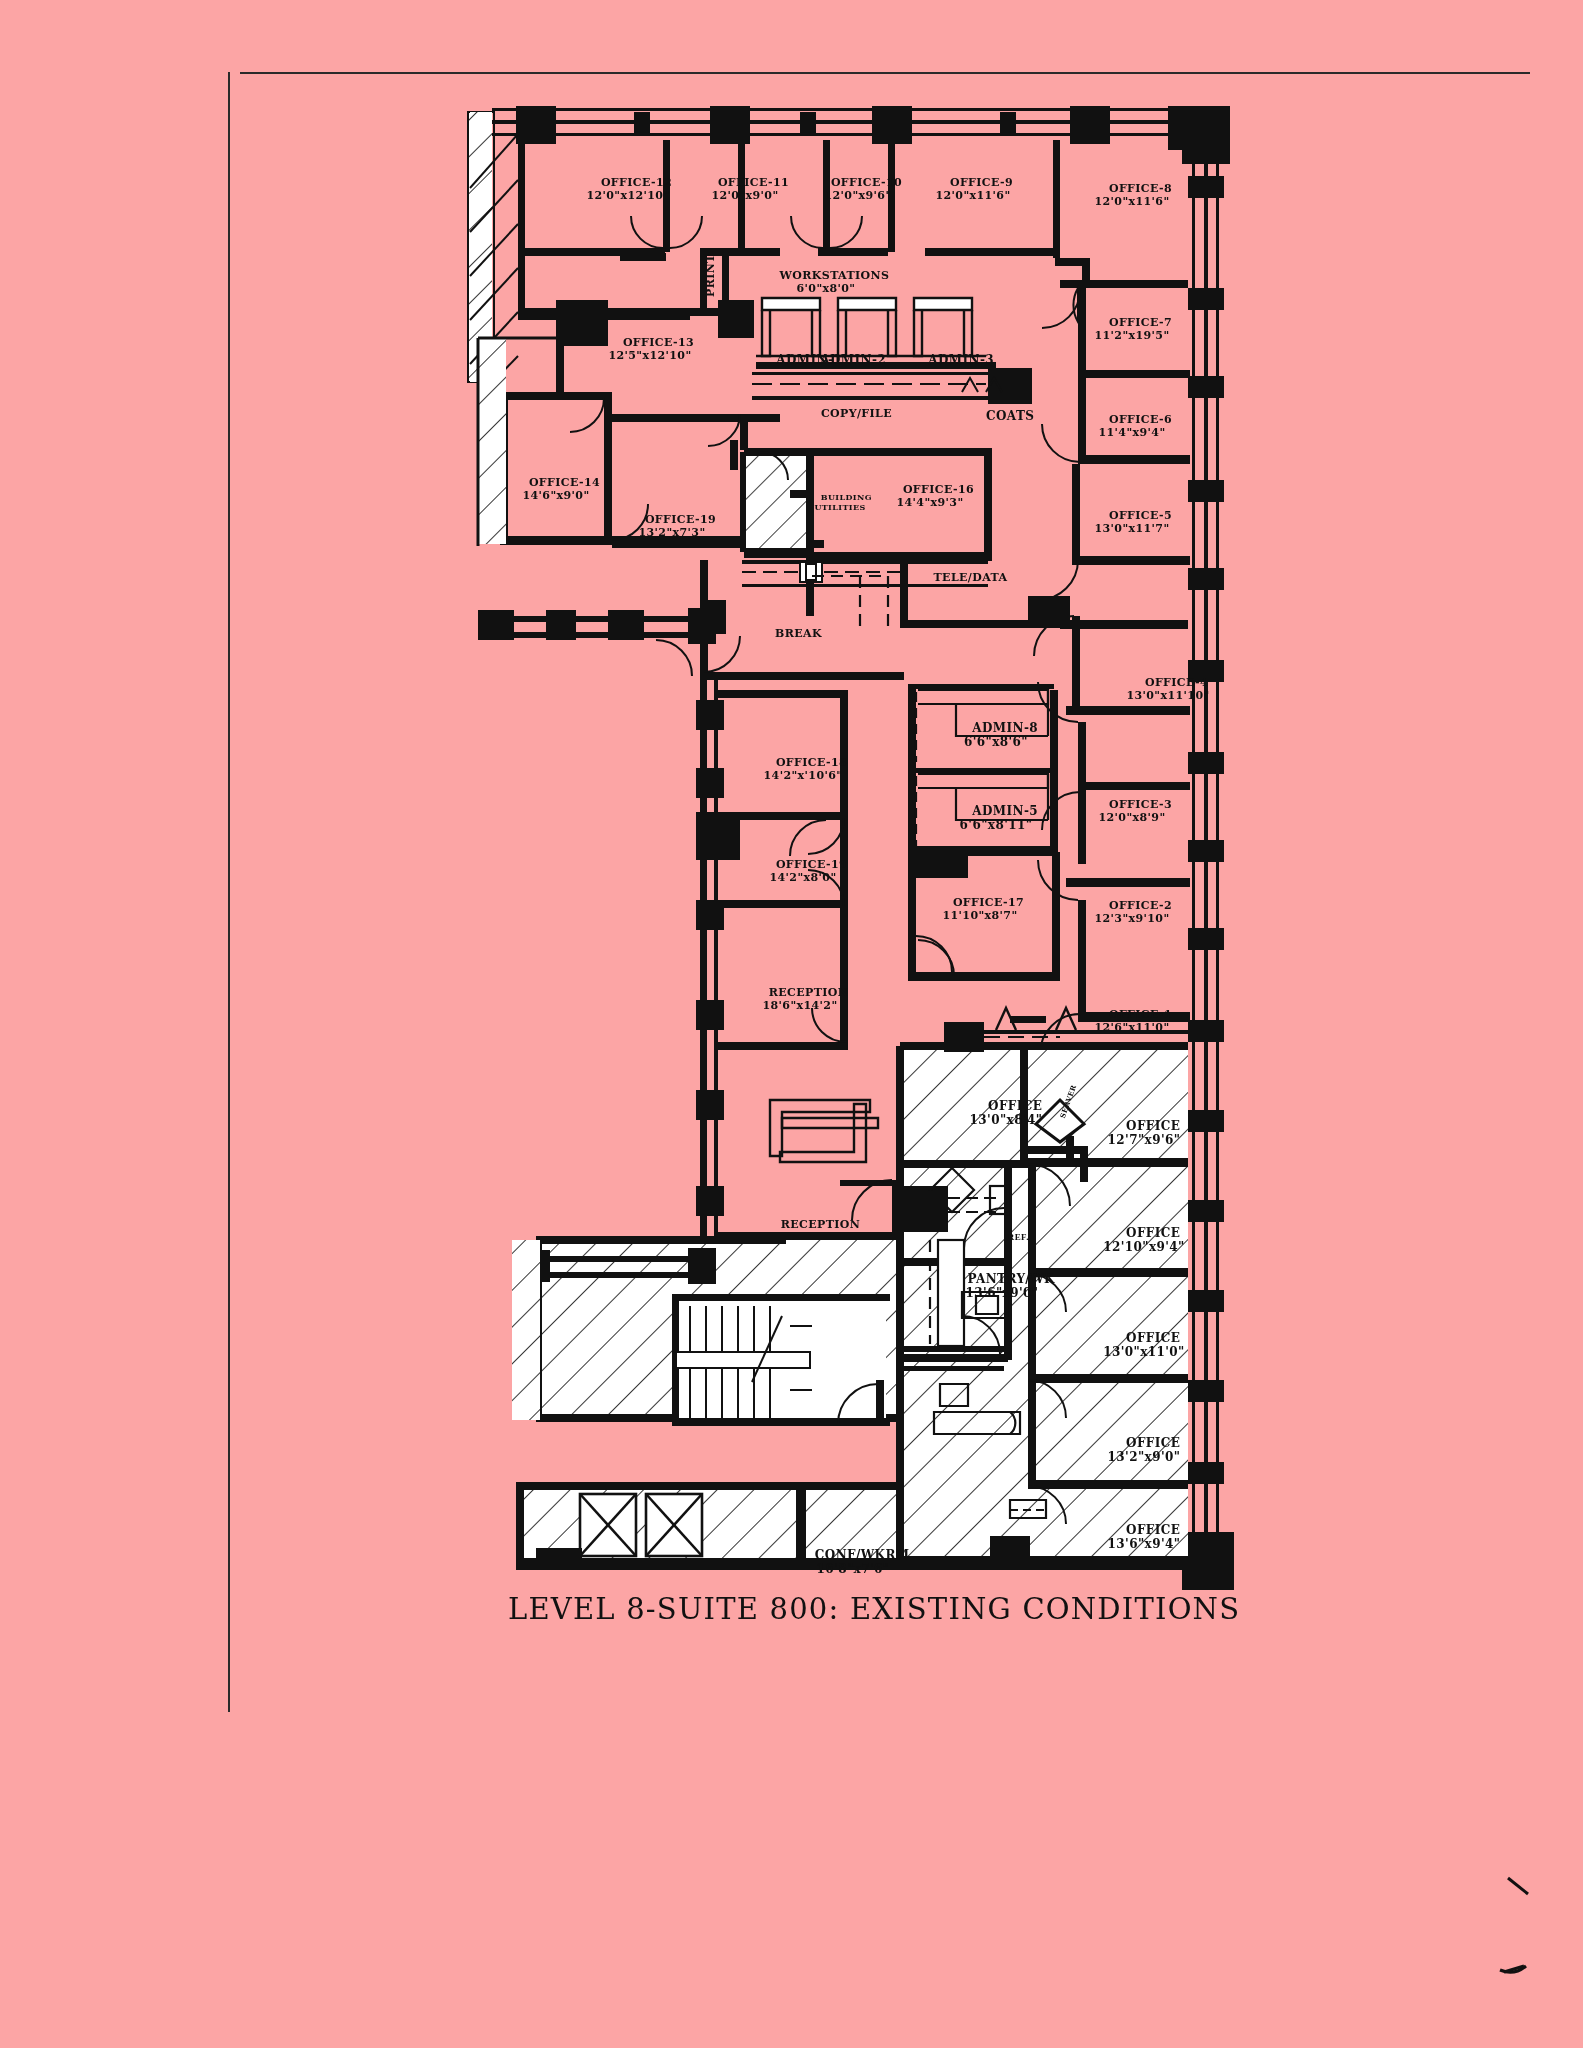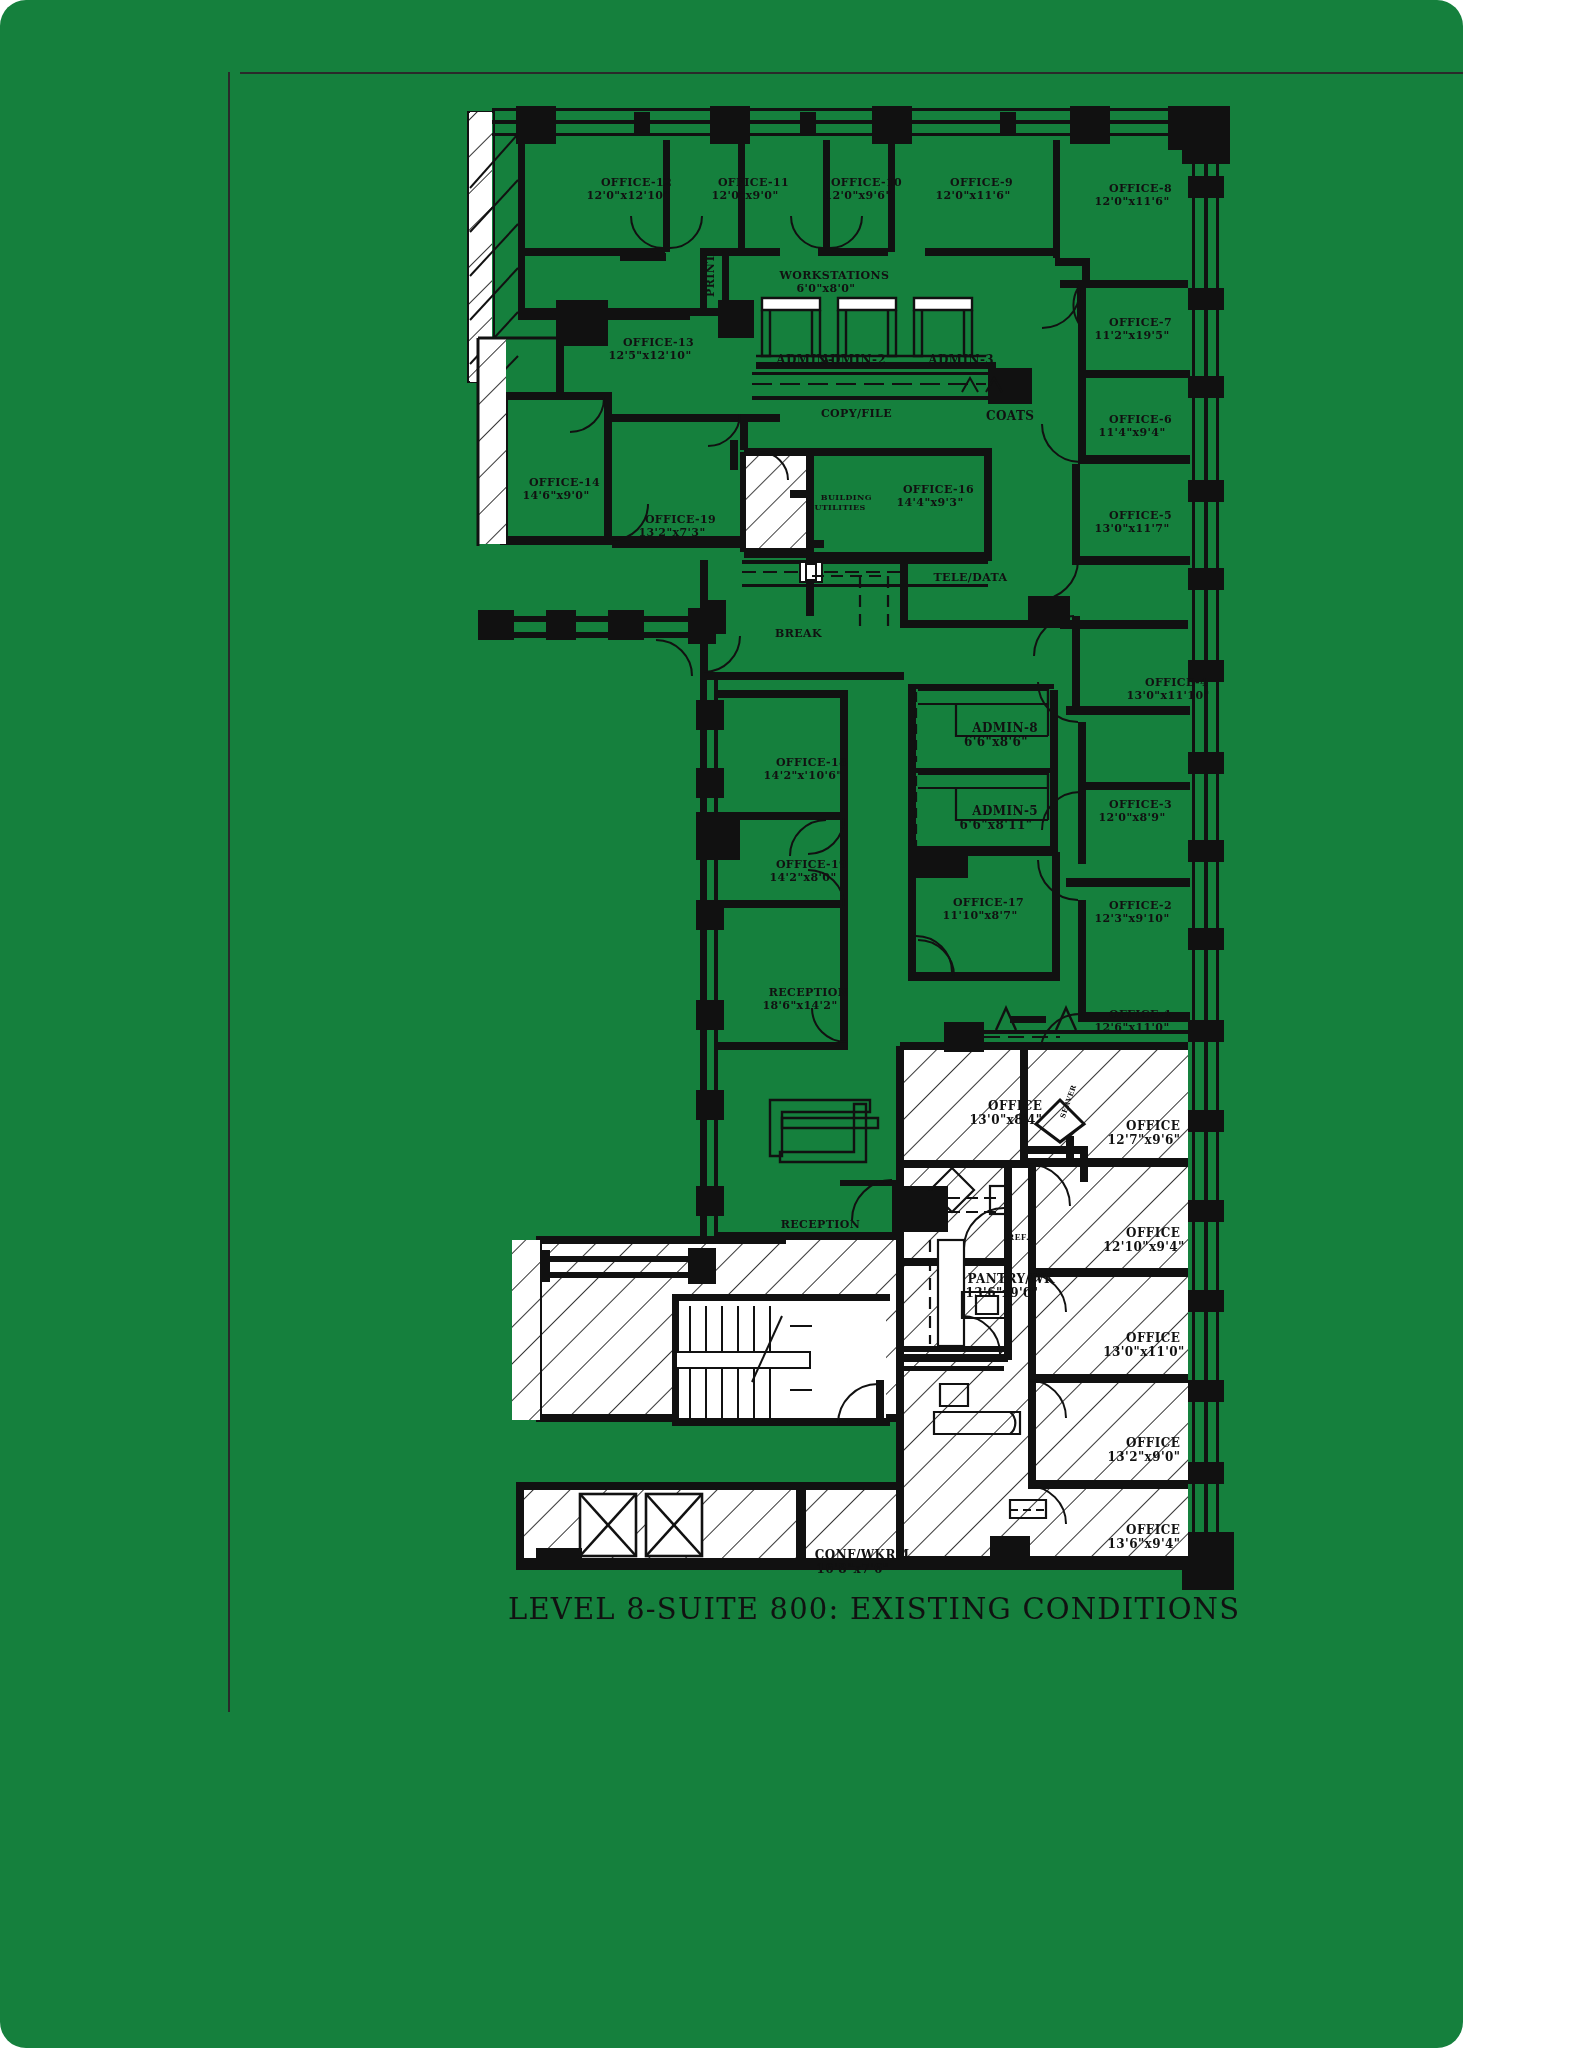--- a/index.html
+++ b/index.html
@@ -1,17 +1,17 @@
 <!DOCTYPE html>
 <html><head>
 <meta charset="utf-8">
 <style>
   html,body{margin:0;padding:0;background:#fff;}
   body{width:1583px;height:2048px;font-family:"DejaVu Serif",serif;}
-  #page{position:relative;width:1463px;height:2048px;background:#15803d;overflow:hidden;border-radius:26px;}
+  #page{position:relative;width:1583px;height:2048px;background:#fca5a5;overflow:hidden;}
 
   
   .scanline{position:absolute;background:#2a2a2a;}
 
   .plan{position:absolute;left:0;top:0;width:1583px;height:2048px;}
   .lbl{position:absolute;text-align:center;font-family:"DejaVu Serif",serif;
        font-weight:700;letter-spacing:.4px;color:#111;line-height:1.18;white-space:pre;
        transform:translate(-50%,-50%);}
   .l11{font-size:11px;}
   .l10{font-size:12px;}

